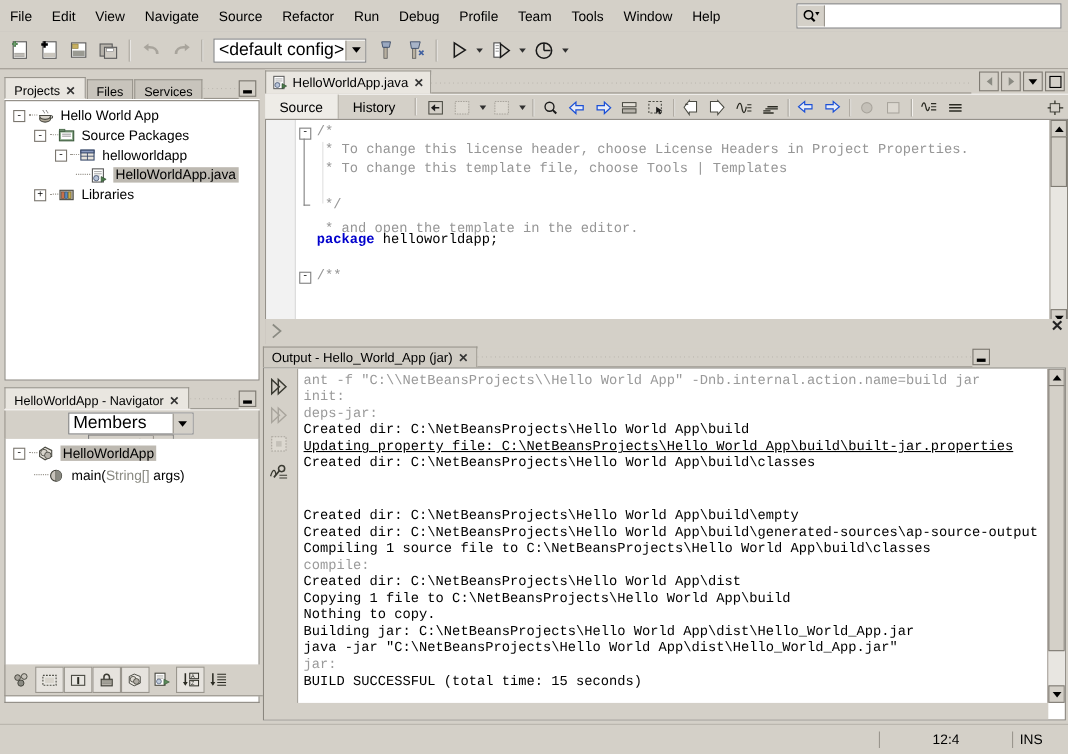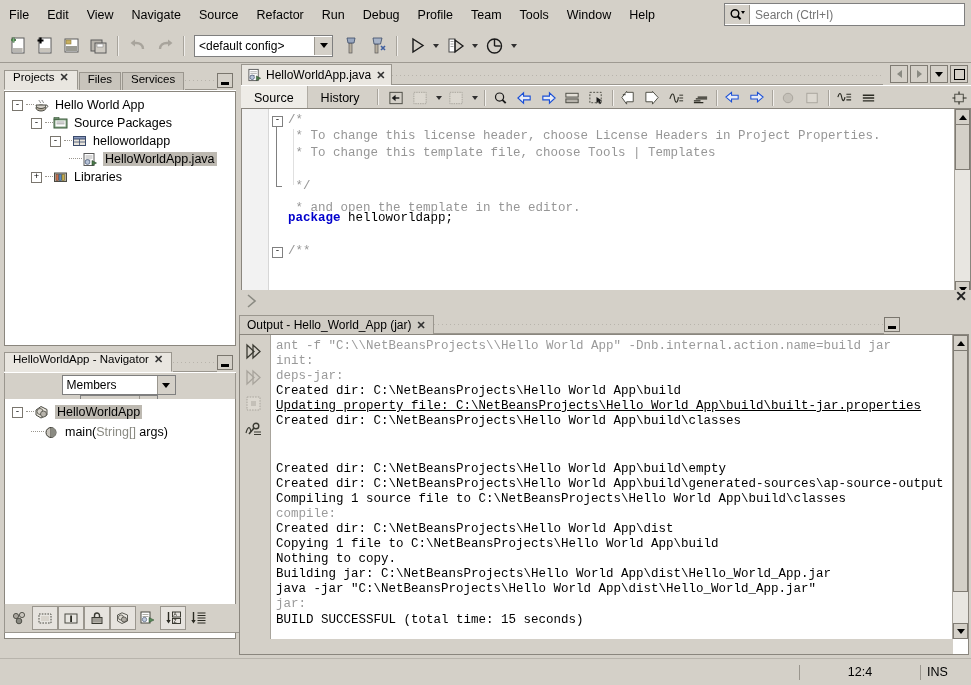--- a/index.html
+++ b/index.html
@@ -23,35 +23,35 @@
   .searchinput{flex:1;border:none;outline:none;font-family:"Liberation Sans",sans-serif;
                font-size:12px;color:#7c7c7c;padding-left:5px;background:#fff;}
 
   
   .toolbar{position:absolute;left:0;top:29px;width:971px;height:33px;background:#d4d0c8;
            border-bottom:1px solid #9e9a92;display:flex;align-items:center;padding-left:4px;}
   .tbtn{width:27px;height:26px;display:flex;align-items:center;justify-content:center;
         cursor:default;}
   .tsep{width:1px;height:20px;background:#a8a49c;margin:0 5px;border-right:1px solid #efedea;}
   .configsel{display:flex;align-items:center;height:20px;width:137px;border:1px solid #7f7f7f;
-             background:#fff;margin:0 4px;font-size:12px;}
+             background:#fff;margin:0 4px;font-size:16px;}
   .configsel .lbl{flex:1;padding-left:4px;color:#000;white-space:nowrap;overflow:hidden;}
   .configsel .arrowbox{width:17px;height:18px;background:#d4d0c8;border-left:1px solid #9a968e;
              display:flex;align-items:center;justify-content:center;}
   .caret{width:0;height:0;border-left:4px solid transparent;border-right:4px solid transparent;
          border-top:5px solid #000;}
   .tcaret{width:0;height:0;border-left:3px solid transparent;border-right:3px solid transparent;
           border-top:4px solid #303030;margin:0 3px;}
 
   
   .leftcol{position:absolute;left:0;top:63px;width:240px;height:592px;}
   .panel{position:absolute;left:4px;background:#d4d0c8;}
   .tabrow{height:19px;display:flex;align-items:flex-end;background:#d4d0c8;
           border-bottom:1px solid #fff;position:relative;}
-  .ptab{height:17px;display:flex;align-items:flex-start;padding:0 8px;font-size:11.5px;
+  .ptab{height:17px;display:flex;align-items:flex-end;padding:0 8px;font-size:11.5px;
         border:1px solid #9a968e;border-bottom:none;background:#c8c4bc;margin-right:1px;
         cursor:default;}
   .ptab.active{background:#e9e6e0;border-bottom:1px solid #e9e6e0;height:18px;}
   .ptabx{margin-left:5px;font-size:11px;font-weight:bold;color:#333;}
   .tabfill{flex:1;height:16px;background:#d4d0c8;border-bottom:1px solid #9a968e;
            background-image:repeating-linear-gradient(to right,#b8b4ac 0 1px,transparent 1px 4px);
            background-position:0 7px;background-repeat:repeat-x;background-size:4px 1px;}
   .minbox{width:14px;height:13px;border:1px solid #7a766e;background:#d4d0c8;margin:0 3px 2px 0;
           display:flex;align-items:flex-end;justify-content:center;cursor:default;}
   .minbox i{display:block;width:8px;height:3px;background:#000;margin-bottom:2px;}
@@ -155,21 +155,20 @@
     <div class="menuitem">Help</div>
 
     <div class="searchwrap">
       <div class="searchicon">
         <svg width="17" height="13" viewBox="0 0 17 13">
           <circle cx="6" cy="5.5" r="3.8" fill="none" stroke="#000" stroke-width="1.4"></circle>
           <line x1="8.6" y1="8.3" x2="11.6" y2="11.3" stroke="#000" stroke-width="2"></line>
           <polygon points="12,3 16,3 14,6" fill="#000"></polygon>
         </svg>
       </div>
-      <input class="searchinput" type="text" placeholder="Search (Ctrl+I)" style="">
     </div>
   </div>
 
   <div class="toolbar">
     <div class="tbtn">
       <svg width="20" height="20" viewBox="0 0 20 20">
         <rect x="4" y="2" width="12" height="15" fill="#fff" stroke="#5a5a5a"></rect>
         <rect x="5" y="12" width="10" height="4" fill="#d8d4cc"></rect>
         <path d="M5 13h9M5 15h9" stroke="#8a8a8a" stroke-width="0.8"></path>
         <path d="M3 4h5M5.5 1.5v5" stroke="#2e5c2e" stroke-width="2"></path>

